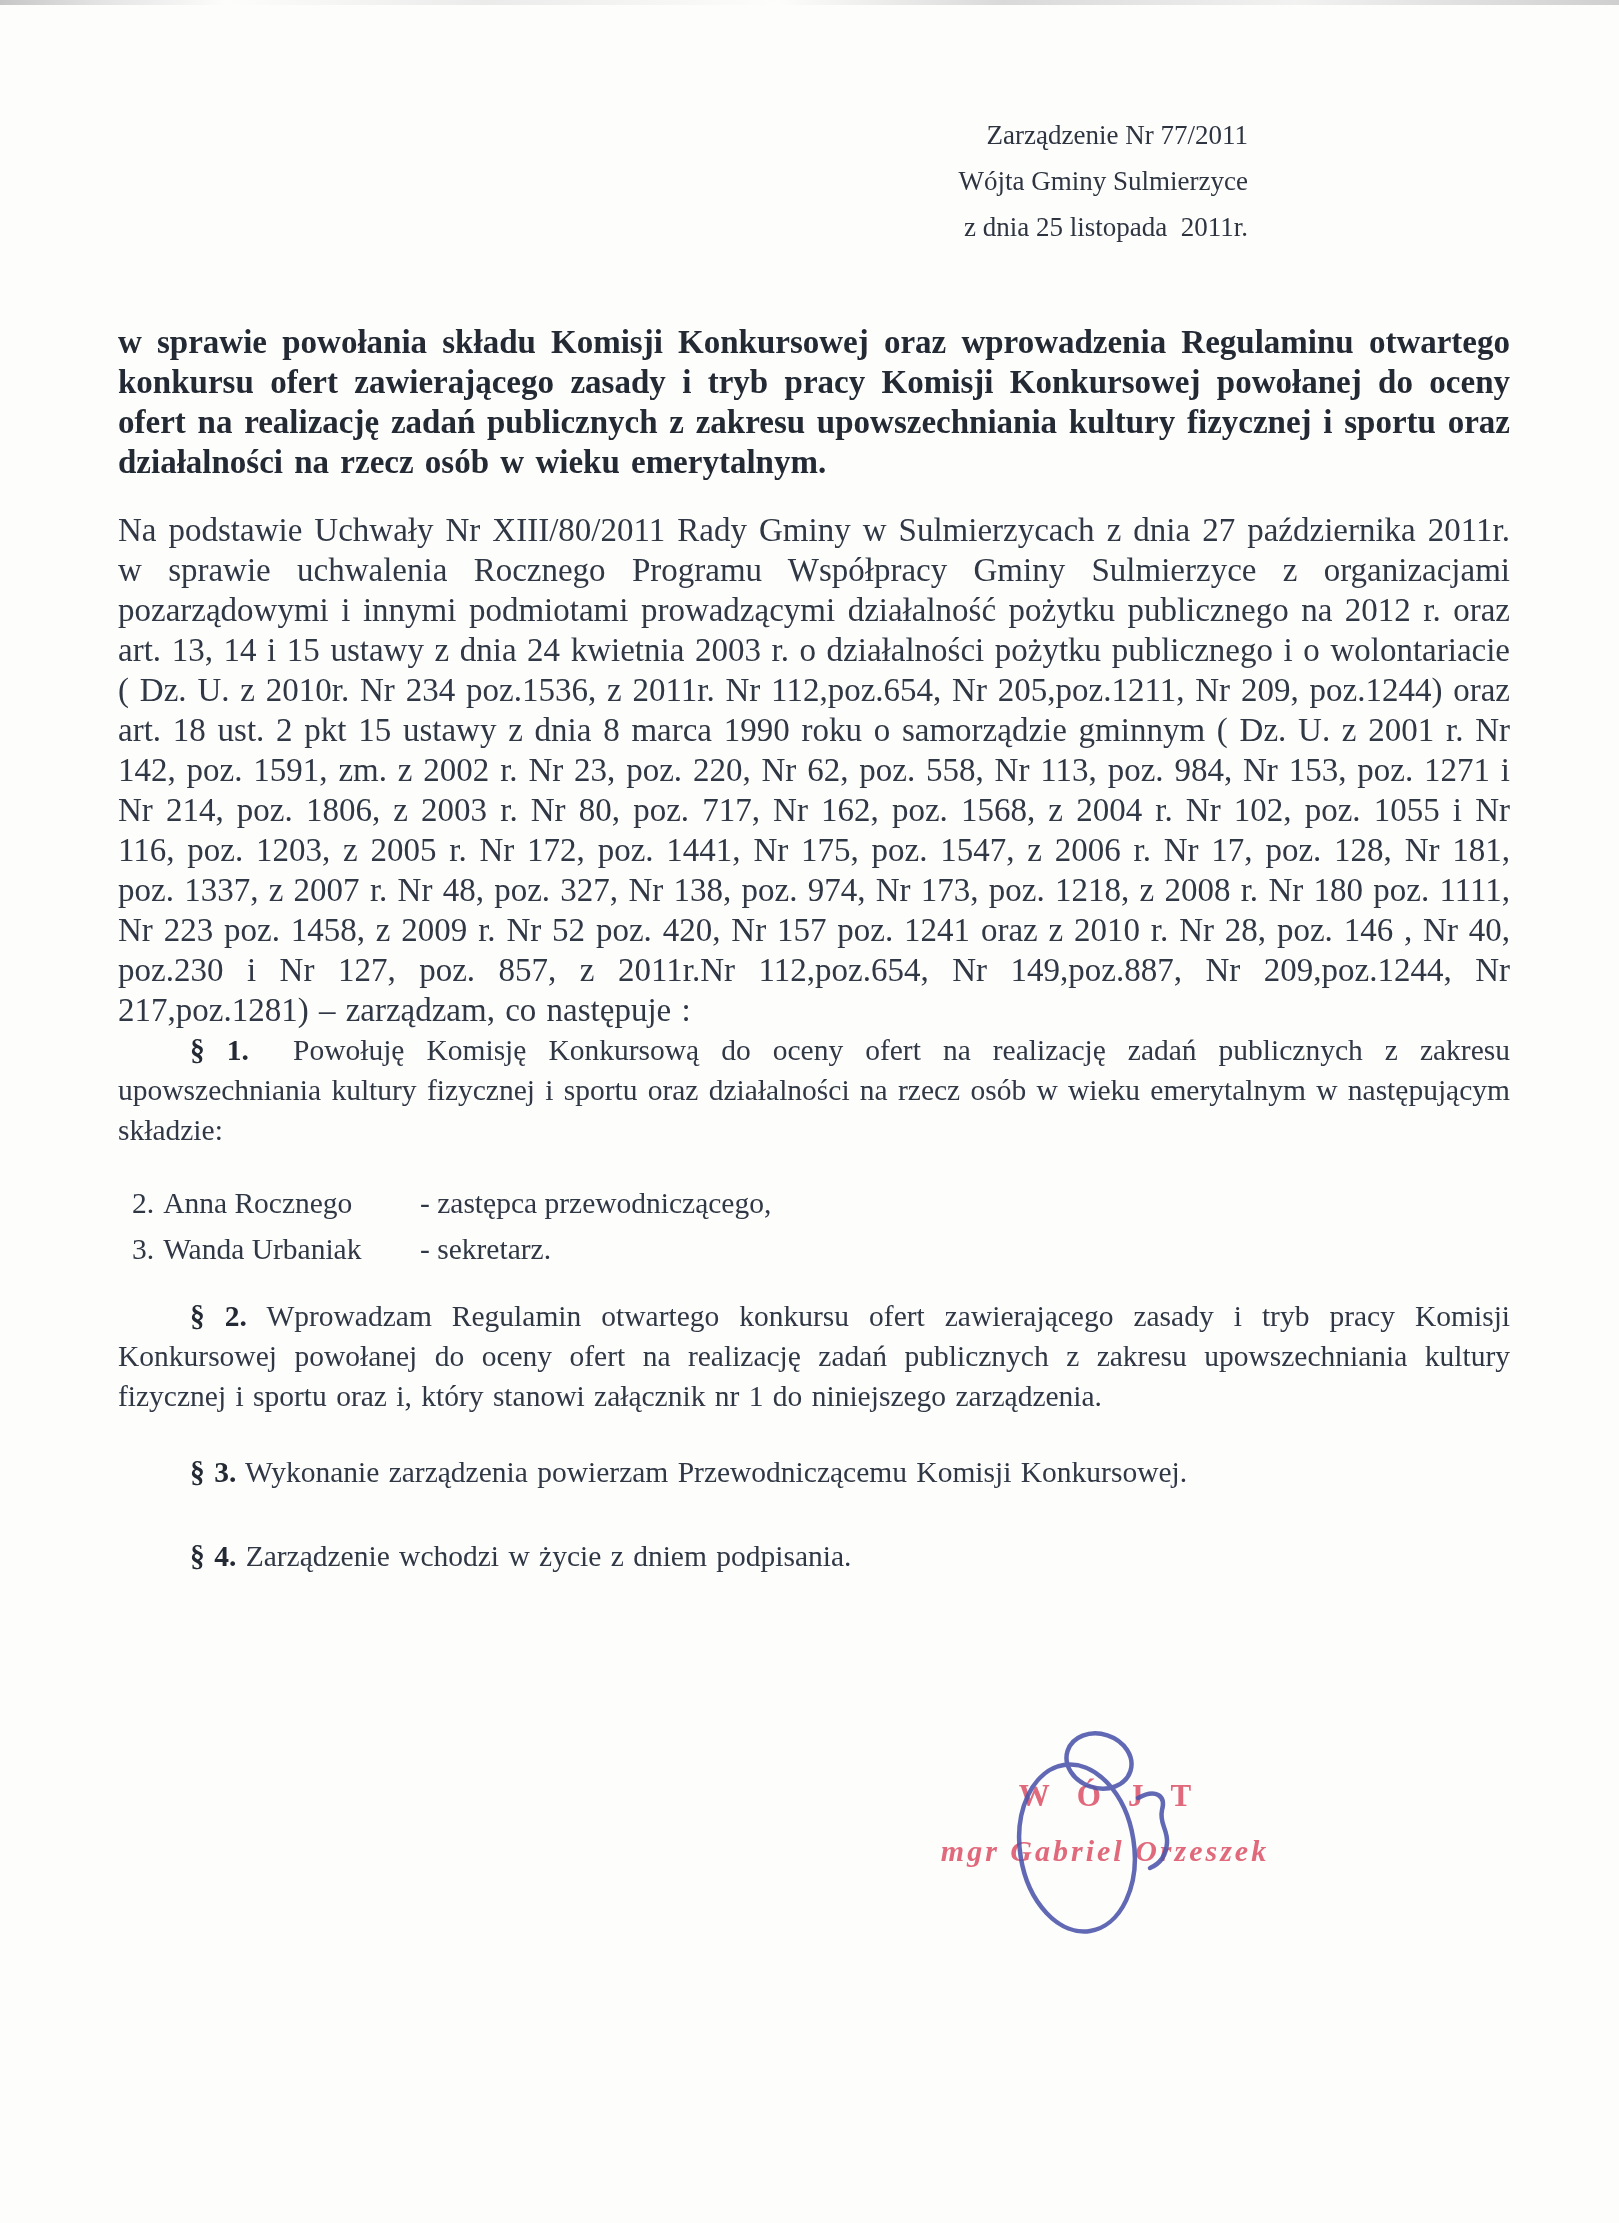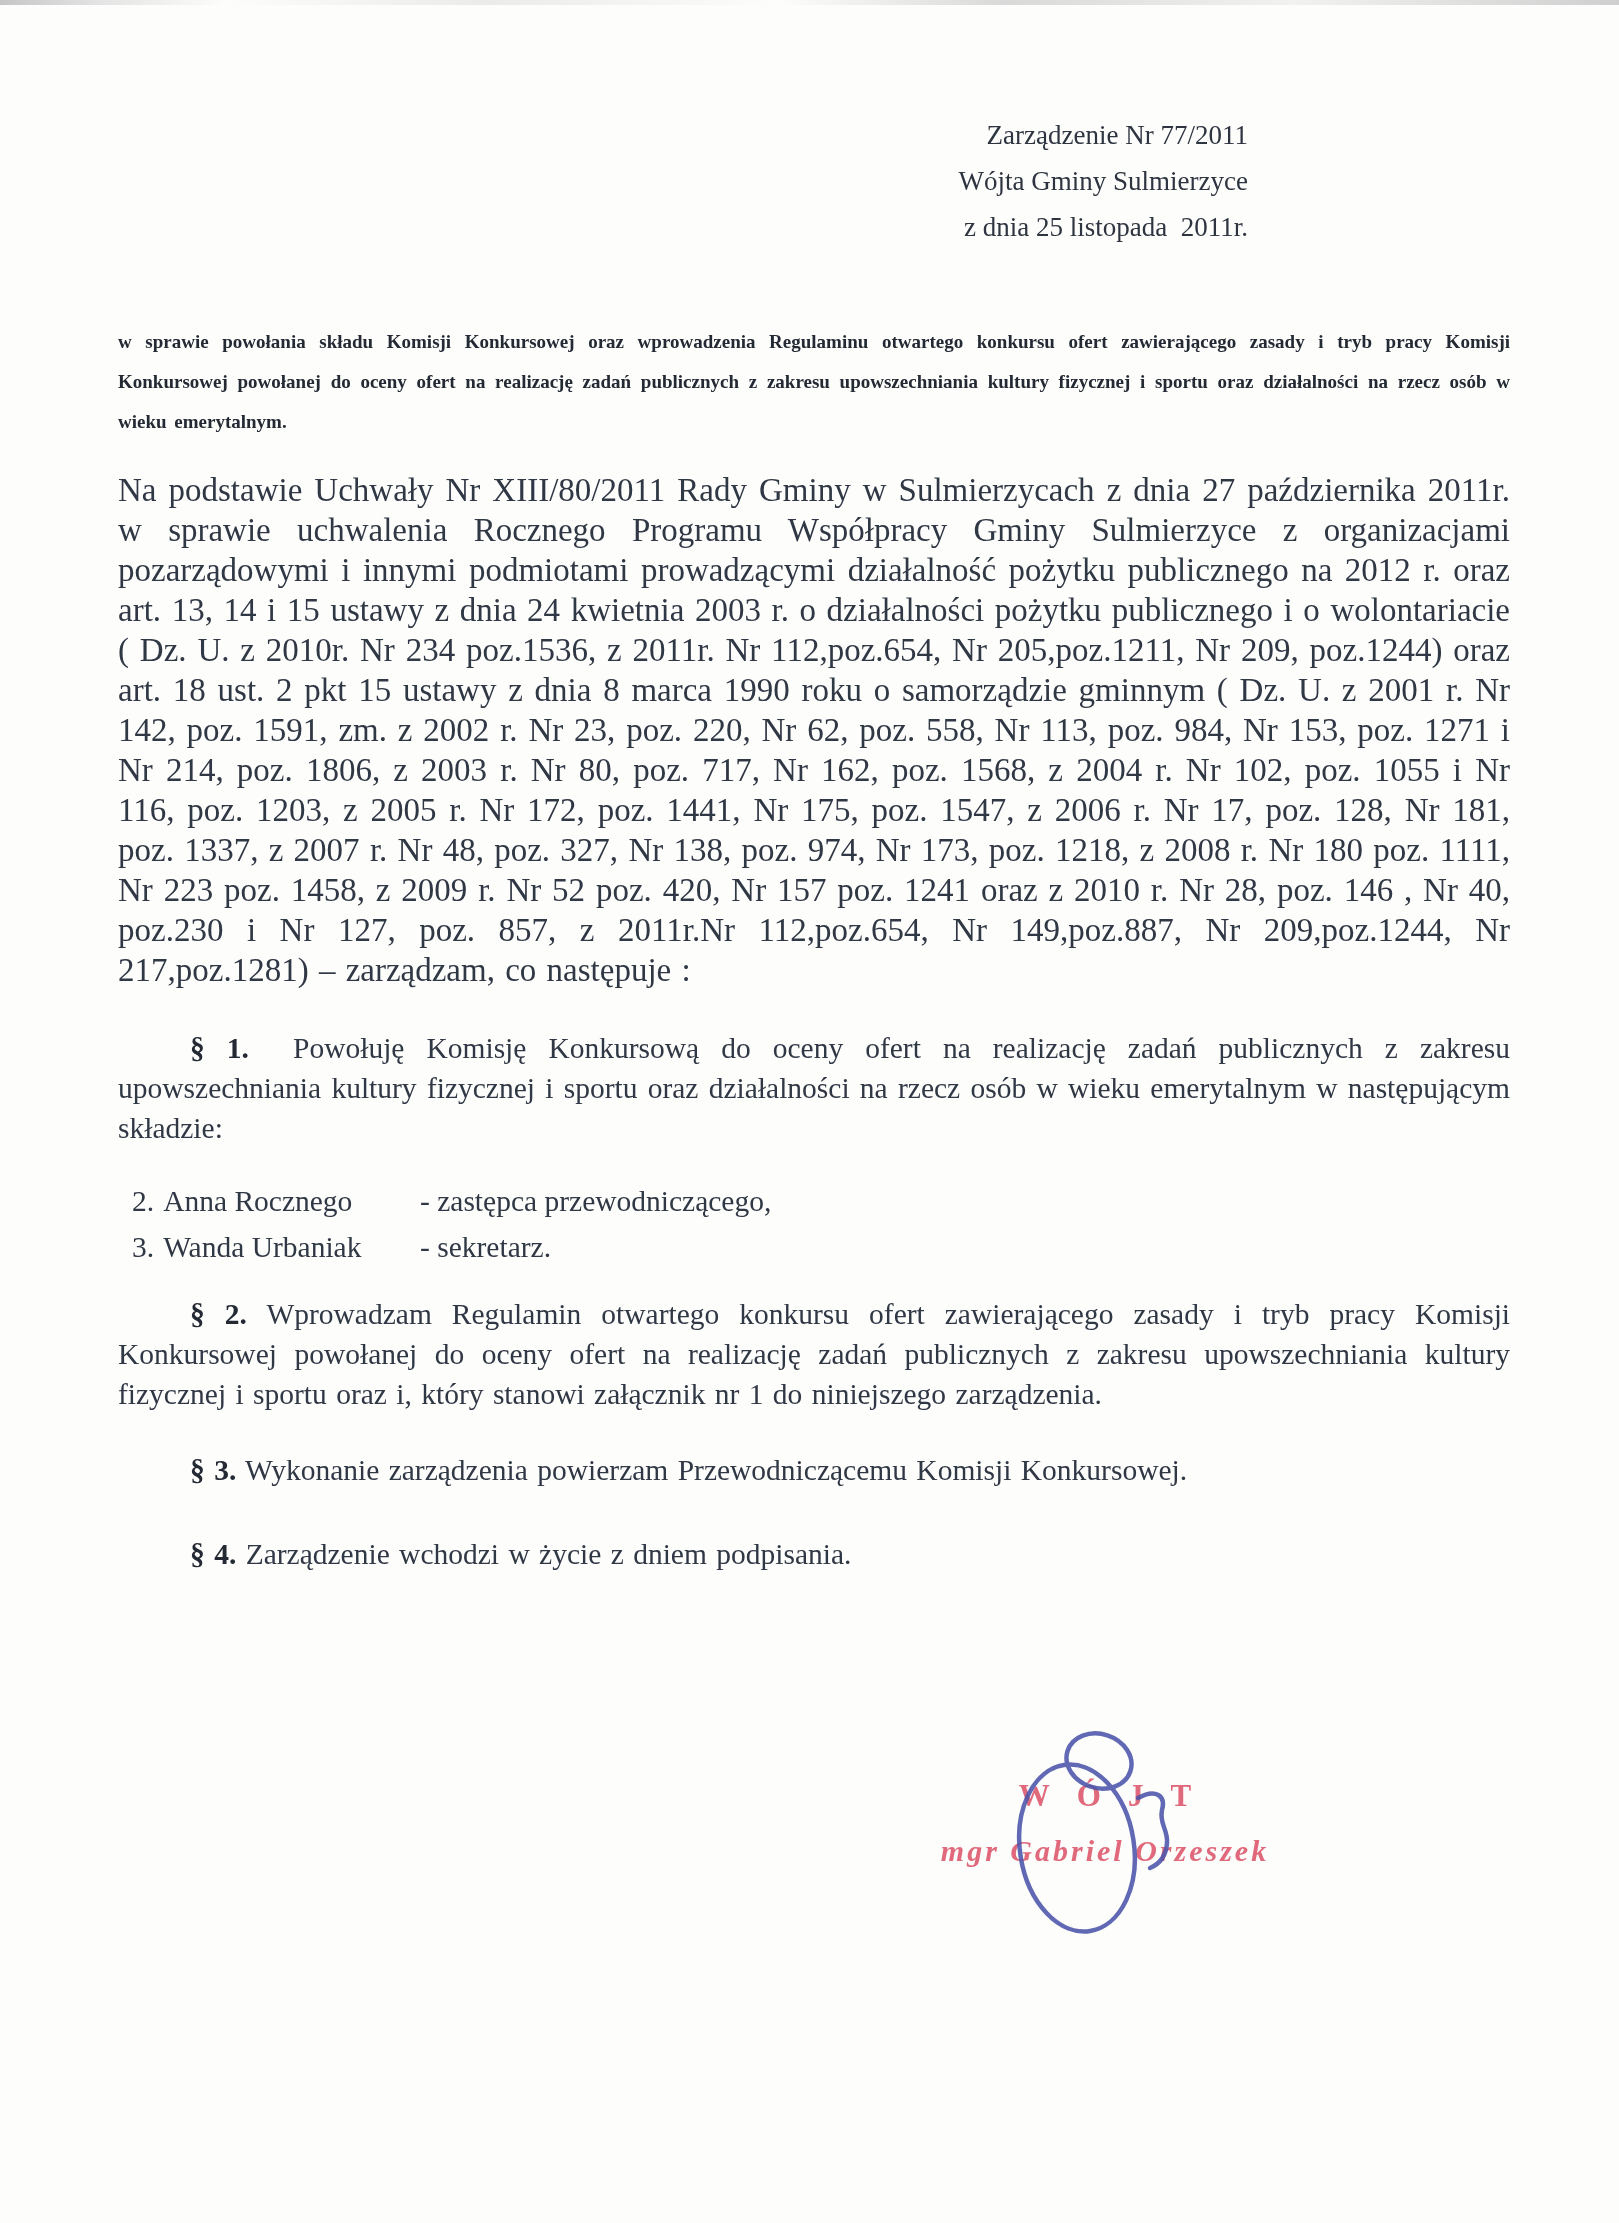--- a/index.html
+++ b/index.html
@@ -24,42 +24,42 @@
     margin-top:112px; width:1130px;
     text-align:right;
     font-size:27px; line-height:46px;
     color:#2e3540;
   }
   .t-line { white-space:pre-wrap; }
 
   .subject {
     margin:72px 0 0 0;
     font-weight:bold;
-    font-size:19px; line-height:40px;
+    font-size:33px; line-height:40px;
     text-align:justify;
     color:#242a34;
     word-spacing:3px;
   }
 
   .legal {
     margin:28px 0 0 0;
     font-size:33px; line-height:40px;
     text-align:justify;
     word-spacing:2px;
   }
 
   .section {
     font-size:29.5px; line-height:40px;
     text-align:justify;
     text-indent:72px;
     margin:0;
     word-spacing:2px;
   }
   .section .marker { font-weight:bold; color:#242a34; }
-  .s1 { margin-top:38px; }
+  .s1 { }
   .s2 { margin-top:24px; }
   .s3 { margin-top:36px; }
   .s4 { margin-top:44px; }
 
   .members { margin-top:30px; padding-left:14px; font-size:29.5px; }
   .member-row { display:flex; line-height:46px; }
   .member-cell-name { width:288px; flex:0 0 288px; }
   .member-num { margin-right:9px; }
 
   .signature-block {

